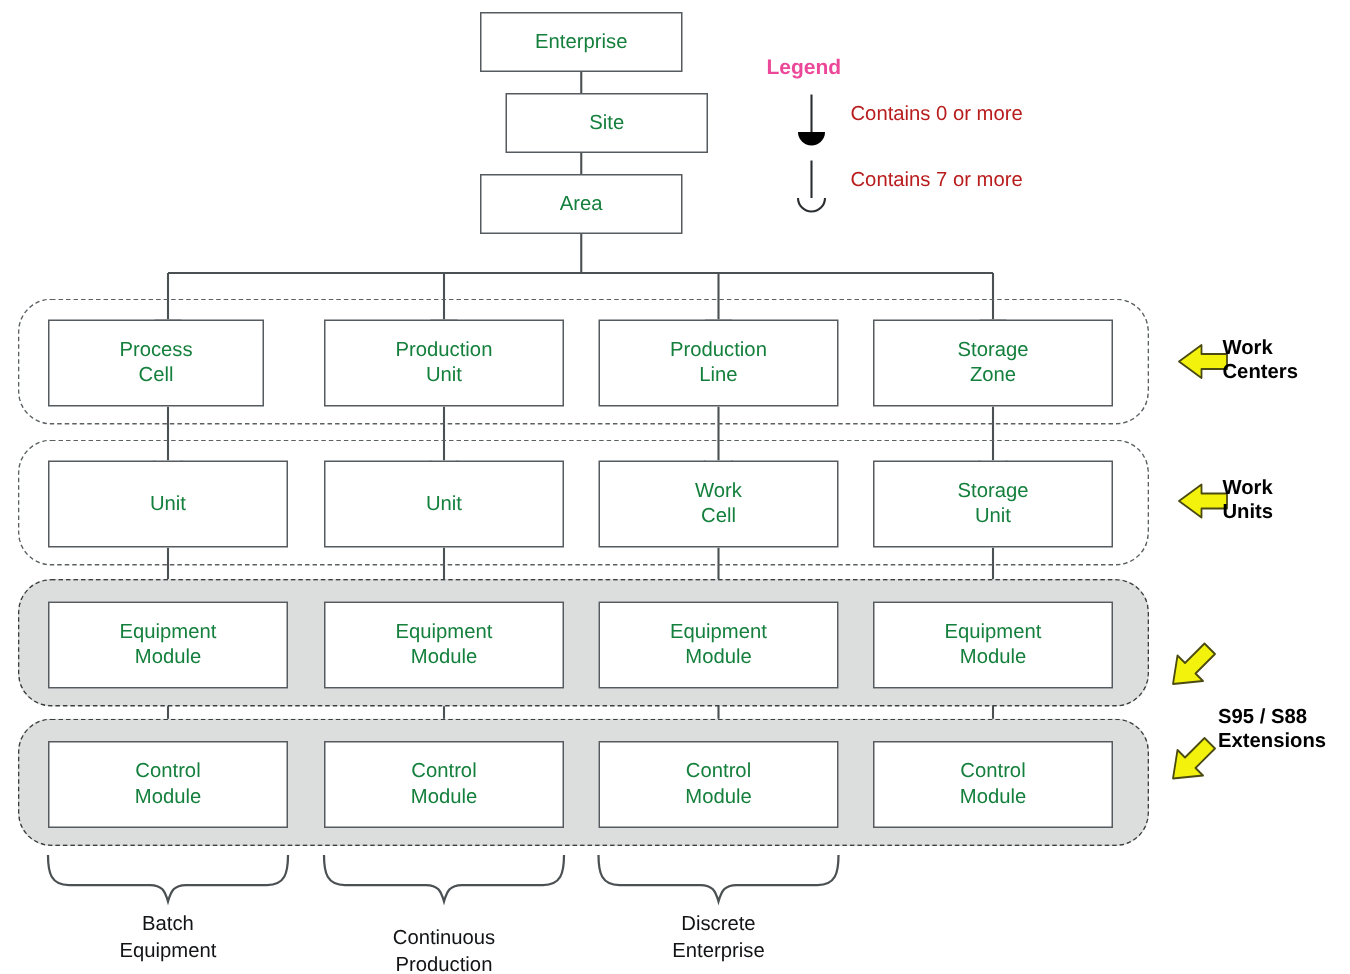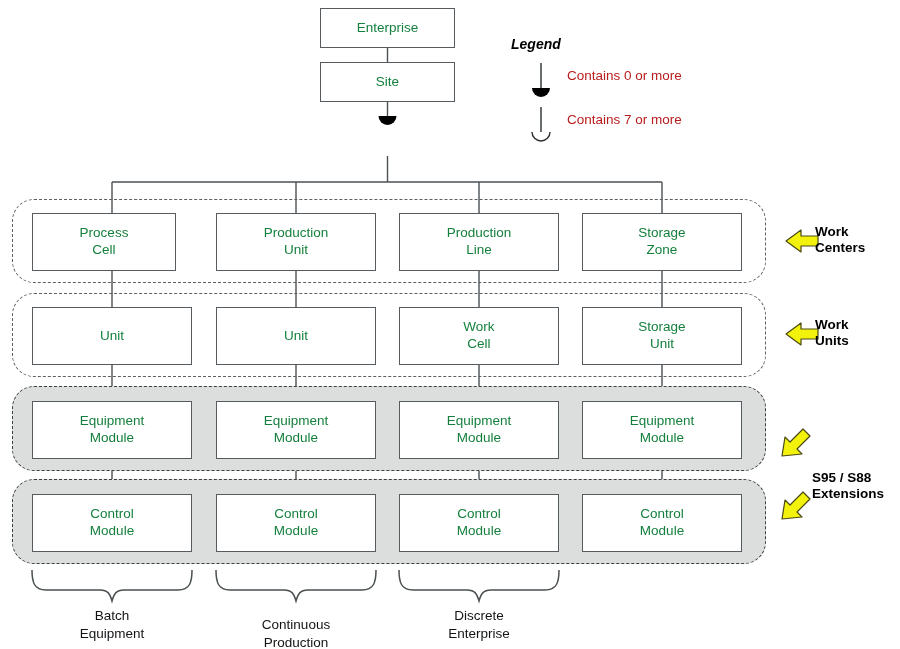--- a/index.html
+++ b/index.html
@@ -22,21 +22,21 @@
         background:transparent;z-index:2;}
   .greygroup{position:absolute;box-sizing:border-box;
         border:1.8px dashed #3b3f42;border-radius:22px;
         background:#dcdedd;z-index:2;}
 
   
   .sidelabel{position:absolute;font-weight:bold;font-size:13.5px;
         color:#000;line-height:1.22;text-align:left;z-index:8;}
 
   
-  .legend-title{position:absolute;font-weight:bold;font-size:14px;color:#000000;z-index:8;font-style:italic;}
+  .legend-title{position:absolute;font-weight:bold;font-size:14px;color:#ec4899;z-index:8;}
   .legend-text{position:absolute;font-size:13.5px;color:#b91c1c;z-index:8;}
 
   
   .brace-cap{position:absolute;font-size:13.5px;color:#111315;
         text-align:center;line-height:1.3;z-index:8;white-space:pre-line;}
 </style>
 </head>
 <body>
 
 <div id="stage">
@@ -229,22 +229,25 @@
   </svg>
 
   <div class="dashgroup" style="left:12px;top:199px;width:754px;height:84px;"></div>
   <div class="dashgroup" style="left:12px;top:293px;width:754px;height:84px;"></div>
   <div class="greygroup" style="left:12px;top:386px;width:754px;height:85px;"></div>
   <div class="greygroup" style="left:12px;top:479px;width:754px;height:85px;"></div>
 
   <div class="node" style="left:320px;top:8px;width:135px;height:40px;">
     <span>Enterprise</span>
   </div>
-  <div class="node" style="left:320px;top:62px;width:135px;height:40px;">
+  <div class="node" style="left:337px;top:62px;width:135px;height:40px;">
     <span>Site</span>
+  </div>
+  <div class="node" style="left:320px;top:116px;width:135px;height:40px;">
+    <span>Area</span>
   </div>
 
   <div class="node" style="left:32px;top:213px;width:144px;height:58px;">
     <span>Process
 Cell</span>
   </div>
   <div class="node" style="left:216px;top:213px;width:160px;height:58px;">
     <span>Production
 Unit</span>
   </div>

